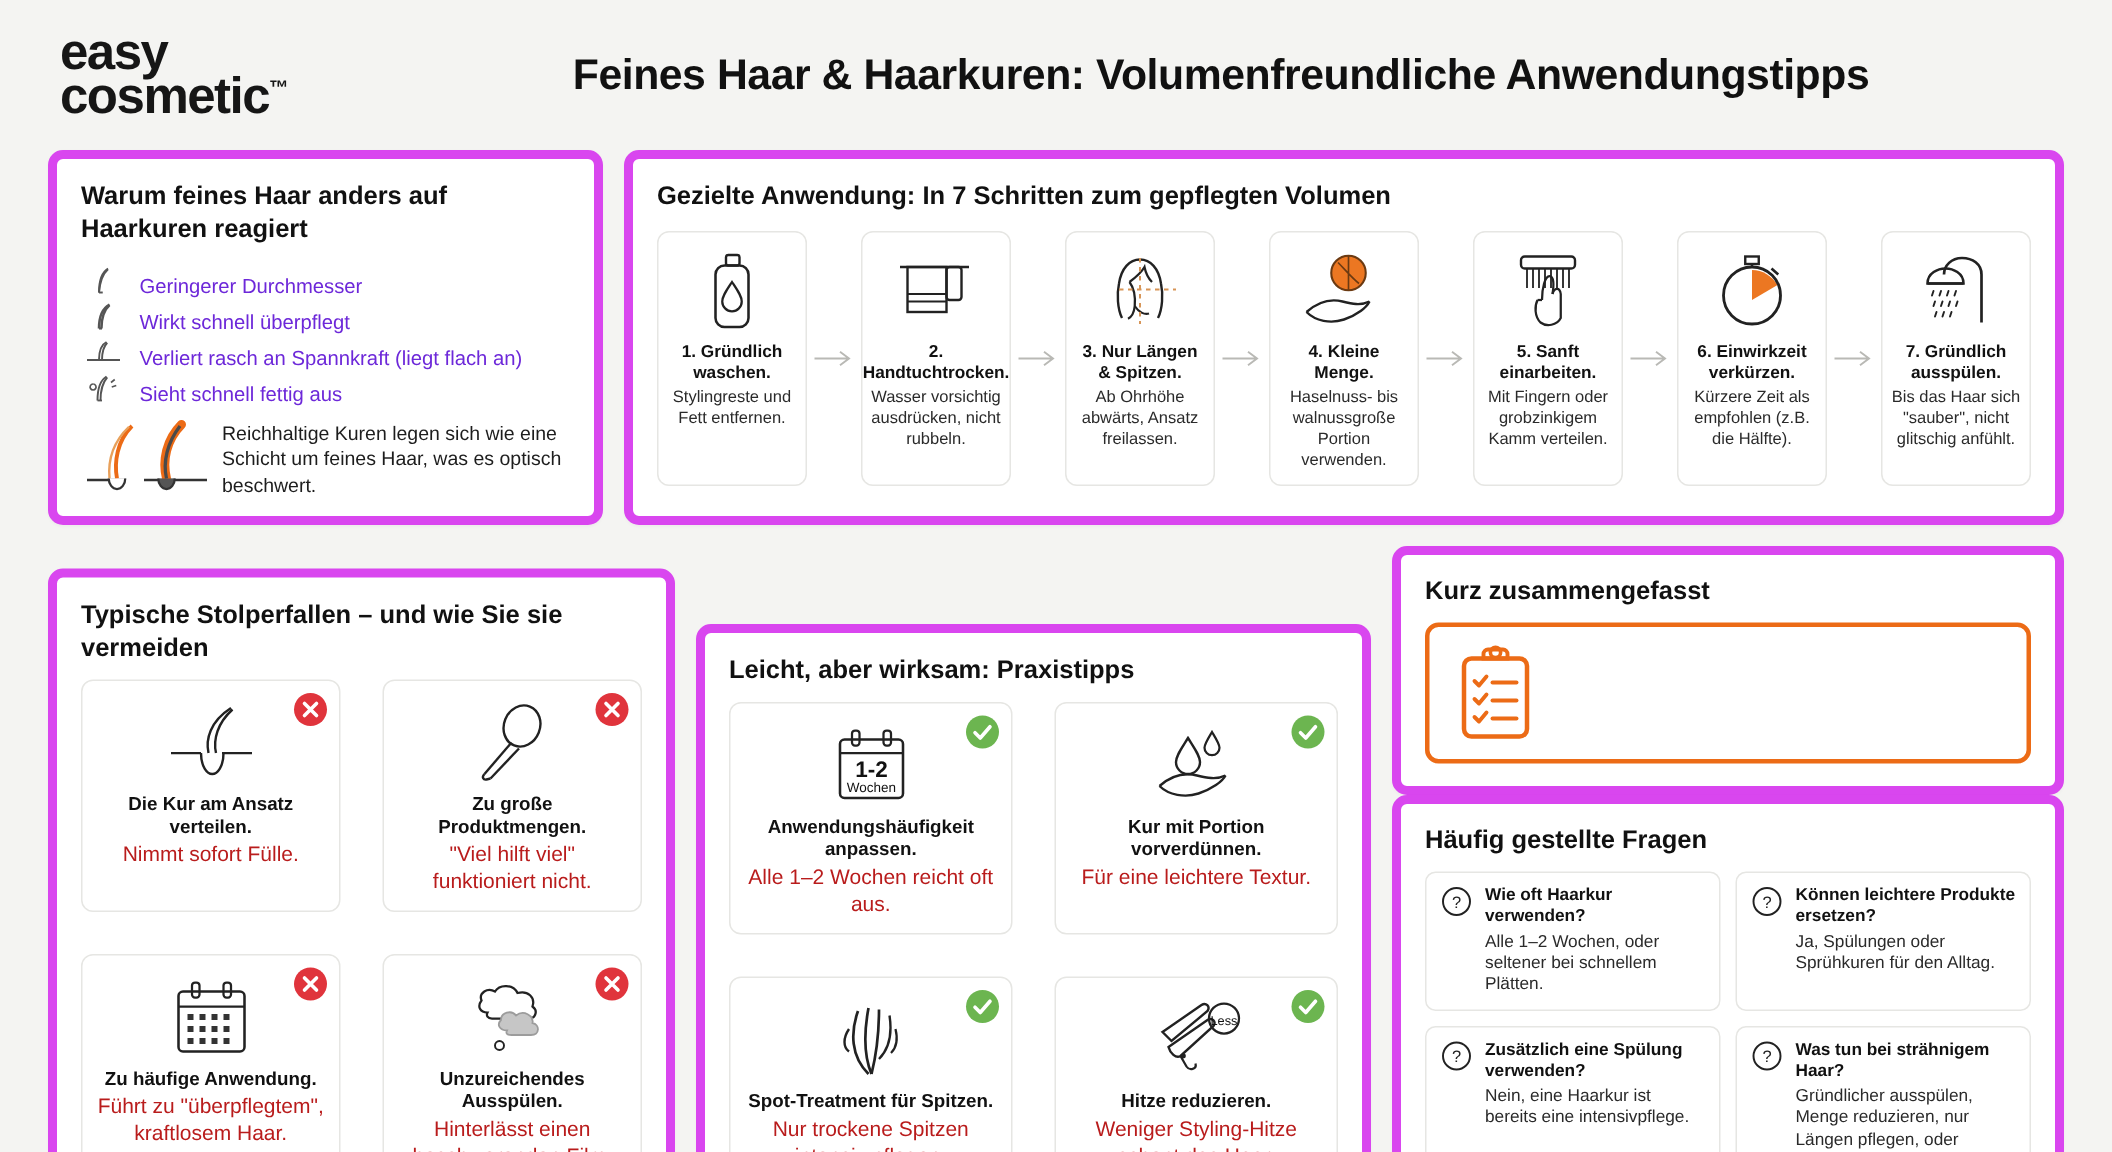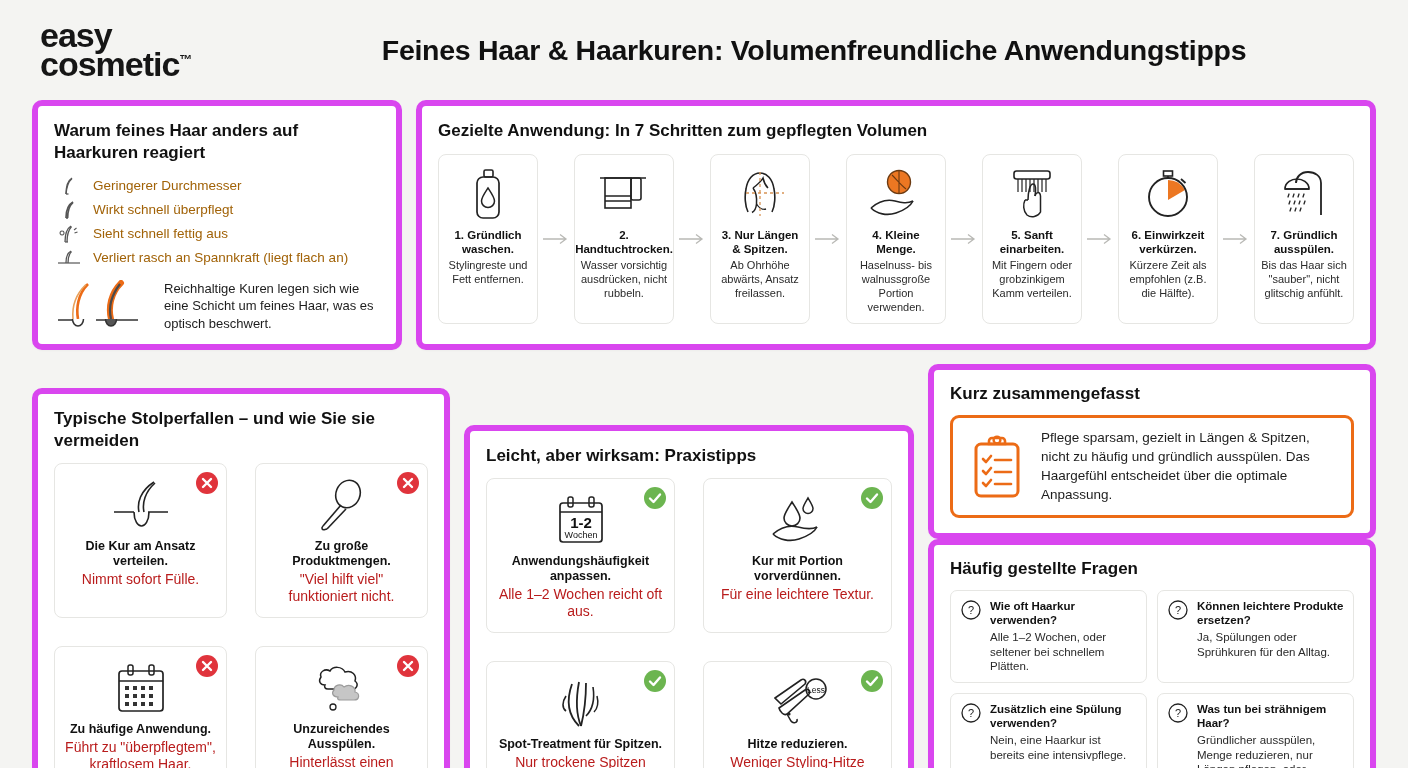--- a/index.html
+++ b/index.html
@@ -28,23 +28,23 @@
   .panel {
     background: #fff; border: 6px solid #d946ef; border-radius: 10px;
     box-shadow: 0 1px 2px rgba(0,0,0,.03);
   }
   .panel-title { font-size: 17px; font-weight: 700; color: #111; line-height: 1.28; }
 
   
   .row1 { display: flex; gap: 14px; align-items: stretch; }
   .why-panel { width: 370px; flex: 0 0 370px; padding: 14px 16px 12px; }
   .why-list { list-style: none; margin-top: 10px; }
-  .why-list li { display: flex; align-items: center; gap: 9px; height: 24px; font-size: 13.5px; color: #a16207; }
+  .why-list li { display: flex; align-items: flex-end; gap: 9px; height: 24px; font-size: 13.5px; color: #6d28d9; }
   .why-ic { width: 30px; flex: 0 0 30px; display:flex; align-items:center; justify-content:center; }
-  .why-note { display: flex; align-items: center; gap: 22px; margin-top: 10px; }
+  .why-note { display: flex; align-items: center; gap: 6px; margin-top: 10px; }
   .why-note-txt { font-size: 13px; line-height: 1.35; color: #1d1d1d; }
 
   .steps-panel { flex: 1; padding: 14px 16px 14px; }
   .steps-row { display: flex; align-items: stretch; margin-top: 12px; }
   .step {
     width: 100px; flex: 0 0 100px; background: #fff; border: 1px solid #e6e6e3;
     border-radius: 8px; padding: 10px 5px 9px; text-align: center;
     display: flex; flex-direction: column; align-items: center;
   }
   .step-ic { height: 58px; display: flex; align-items: center; justify-content: center; }
@@ -120,43 +120,43 @@
         </li>
         <li>
           <span class="why-ic">
             <svg width="22" height="22" viewBox="0 0 22 22">
                 <path d="M8 19 C8 12 9.5 6 15 3" stroke="#555" stroke-width="1.7" fill="none"></path>
                 <path d="M9.6 19 C9.6 13 11 7 15 3.4" stroke="#555" stroke-width="1.7" fill="none"></path>
                 <path d="M8 19 L10 19" stroke="#555" stroke-width="1.4" fill="none"></path>
               </svg>
           </span>
           <span>Wirkt schnell überpflegt</span>
+        </li>
+        <li>
+          <span class="why-ic">
+            <svg width="28" height="22" viewBox="0 0 28 22">
+                <path d="M3 16 L25 16" stroke="#555" stroke-width="1.2" fill="none"></path>
+                <path d="M11 16 C11 10 12 6 16 4" stroke="#555" stroke-width="1.3" fill="none"></path>
+                <path d="M13 16 C13 11 14 7 16.5 4.5" stroke="#555" stroke-width="1.3" fill="none"></path>
+              </svg>
+          </span>
+          <span>Verliert rasch an Spannkraft (liegt flach an)</span>
         </li>
         <li>
           <span class="why-ic">
             <svg width="26" height="22" viewBox="0 0 26 22">
                 <path d="M9 19 C9 12 10 6 15 3" stroke="#555" stroke-width="1.3" fill="none"></path>
                 <path d="M11 19 C11 13 12.5 7 15.5 3.5" stroke="#555" stroke-width="1.3" fill="none"></path>
                 <path d="M6 8 a2 2 0 1 0 .1 0" stroke="#555" stroke-width="1.1" fill="none"></path>
                 <path d="M18 7 l2.5 -2" stroke="#555" stroke-width="1.1" fill="none"></path>
                 <path d="M18.5 10 l3 -1" stroke="#555" stroke-width="1.1" fill="none"></path>
                 <path d="M9 19 L12 19" stroke="#555" stroke-width="1.2" fill="none"></path>
               </svg>
           </span>
           <span>Sieht schnell fettig aus</span>
-        </li>
-        <li>
-          <span class="why-ic">
-            <svg width="28" height="22" viewBox="0 0 28 22">
-                <path d="M3 16 L25 16" stroke="#555" stroke-width="1.2" fill="none"></path>
-                <path d="M11 16 C11 10 12 6 16 4" stroke="#555" stroke-width="1.3" fill="none"></path>
-                <path d="M13 16 C13 11 14 7 16.5 4.5" stroke="#555" stroke-width="1.3" fill="none"></path>
-              </svg>
-          </span>
-          <span>Verliert rasch an Spannkraft (liegt flach an)</span>
         </li>
       </ul>
       <div class="why-note">
         <span>
           <svg width="88" height="52" viewBox="0 0 88 52">
             <path d="M4 40 L30 40 M42 40 L84 40" stroke="#333" stroke-width="1.6" fill="none"></path>
             <path d="M24 39 C22 28 24 14 34 4" stroke="#ec6b16" stroke-width="2.6" fill="none"></path>
             <path d="M19 39 C18 28 21 15 32 4.5" stroke="#e8a05a" stroke-width="1.6" fill="none"></path>
             <path d="M18.5 39 a5.5 7 0 0 0 11 0" stroke="#333" stroke-width="1.5" fill="#fff"></path>
             <path d="M57 39 C54 27 57 13 67 3" stroke="#ec6b16" stroke-width="6" fill="none" stroke-linecap="round"></path>
@@ -497,21 +497,20 @@
               <g stroke="#ec6b16" stroke-width="2.6" fill="none" stroke-linecap="round" stroke-linejoin="round">
                 <path d="M16 25 L19 28 L24 22"></path>
                   <path d="M28 26 L44 26"></path>
                 <path d="M16 37 L19 40 L24 34"></path>
                   <path d="M28 38 L44 38"></path>
                 <path d="M16 49 L19 52 L24 46"></path>
                   <path d="M28 50 L44 50"></path>
               </g>
             </svg>
           </span>
-          <span class="summary-txt">Pflege sparsam, gezielt in Längen &amp; Spitzen, nicht zu häufig und gründlich ausspülen. Das Haargefühl entscheidet über die optimale Anpassung.</span>
         </div>
       </div>
 
       <div class="panel faq-panel">
         <div class="panel-title">Häufig gestellte Fragen</div>
         <div class="faq-grid">
 
           <div class="faq-item">
             <span>
                 <svg width="22" height="22" viewBox="0 0 22 22">

